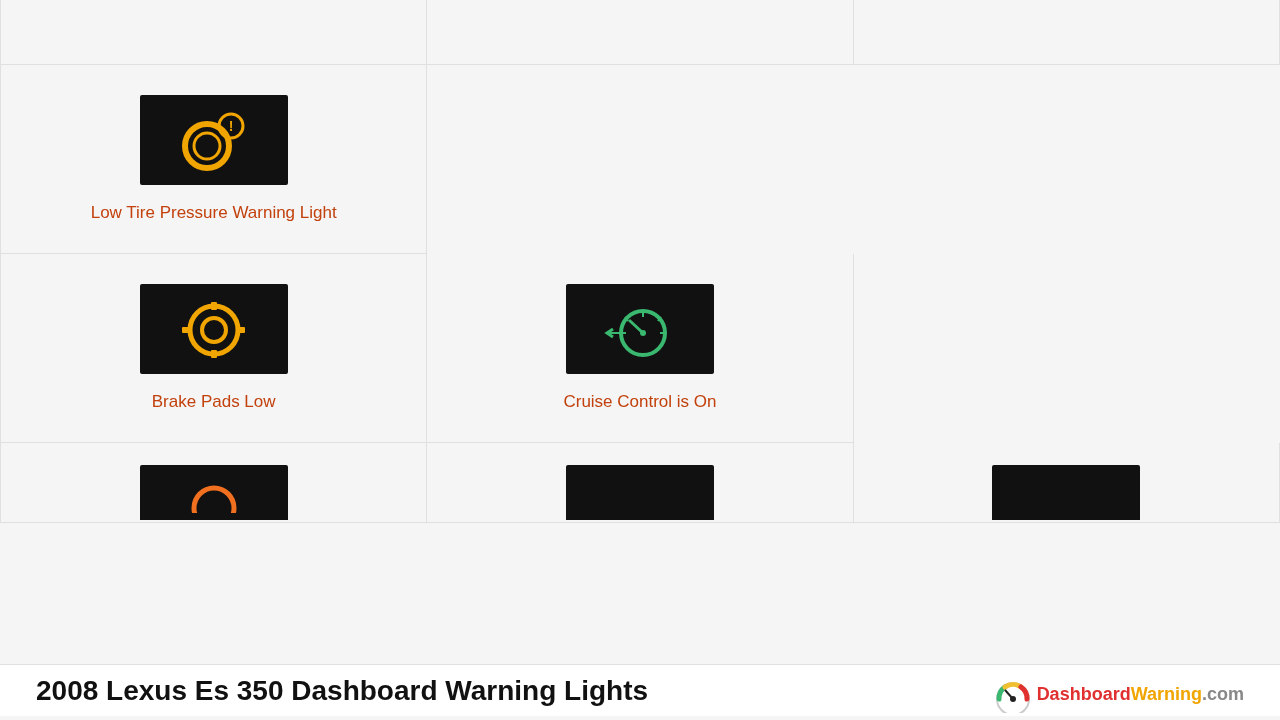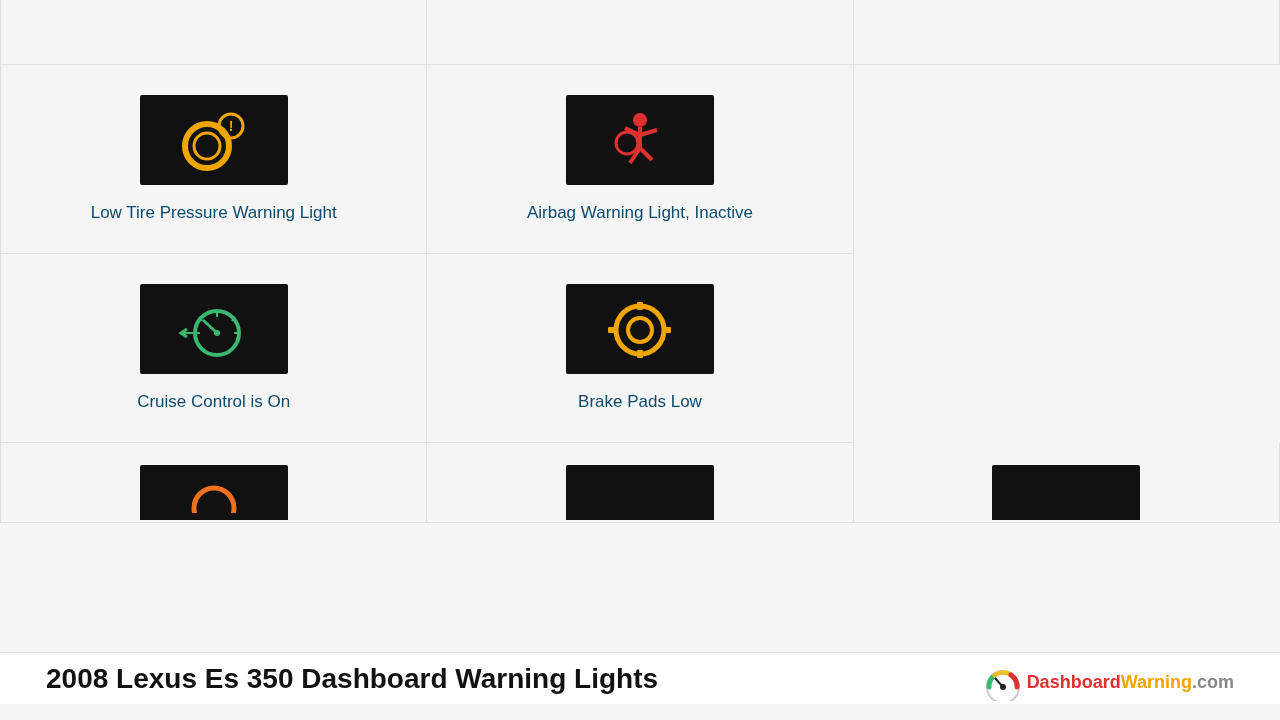--- a/index.html
+++ b/index.html
@@ -42,37 +42,37 @@
       background: #111;
       display: flex;
       align-items: center;
       justify-content: center;
       margin-bottom: 18px;
       border-radius: 2px;
     }
 
     .cell-label {
       font-size: 17px;
-      color: #0c4a6e;
+      color: #c2410c;
       text-align: center;
       font-weight: 400;
     }
 
     .bottom-bar {
       position: absolute;
-      bottom: 16px;
+      bottom: 4px;
       left: 0;
       width: 1280px;
       height: 52px;
       background: #fff;
       border-top: 1px solid #e0e0e0;
       display: flex;
       align-items: center;
       justify-content: space-between;
-      padding: 0 46px;
+      padding: 0 36px;
     }
 
     .bottom-title {
       font-size: 28px;
       font-weight: bold;
       color: #111;
     }
 
     .logo-area {
       display: flex;
@@ -105,43 +105,41 @@
         <ellipse cx="38" cy="38" rx="22" ry="22" stroke="#f0a500" stroke-width="6" fill="none"></ellipse>
         <ellipse cx="38" cy="38" rx="13" ry="13" stroke="#f0a500" stroke-width="3" fill="none"></ellipse>
 
         <circle cx="62" cy="18" r="12" stroke="#f0a500" stroke-width="3" fill="none"></circle>
         <text x="62" y="23" text-anchor="middle" fill="#f0a500" font-size="14" font-weight="bold">!</text>
       </svg>
     </div>
     <span class="cell-label">Low Tire Pressure Warning Light</span>
   </div>
 
+
+</div>
+
+<div class="grid">
+
   <div class="cell">
     <div class="cell-icon">
       <svg width="90" height="65" viewBox="0 0 90 65" fill="none">
 
-        <circle cx="45" cy="12" r="7" fill="#e03030"></circle>
+        <circle cx="45" cy="33" r="24" stroke="#f0a500" stroke-width="5" fill="none"></circle>
 
-        <line x1="45" y1="19" x2="45" y2="40" stroke="#e03030" stroke-width="4"></line>
+        <circle cx="45" cy="33" r="12" stroke="#f0a500" stroke-width="4" fill="none"></circle>
 
-        <line x1="45" y1="27" x2="30" y2="20" stroke="#e03030" stroke-width="4"></line>
-        <line x1="45" y1="27" x2="62" y2="22" stroke="#e03030" stroke-width="4"></line>
-
-        <line x1="45" y1="40" x2="35" y2="55" stroke="#e03030" stroke-width="4"></line>
-        <line x1="45" y1="40" x2="57" y2="52" stroke="#e03030" stroke-width="4"></line>
-
-        <circle cx="32" cy="35" r="11" stroke="#e03030" stroke-width="3" fill="none"></circle>
+        <rect x="42" y="5" width="6" height="8" rx="1" fill="#f0a500"></rect>
+        <rect x="42" y="53" width="6" height="8" rx="1" fill="#f0a500"></rect>
+        <rect x="13" y="30" width="8" height="6" rx="1" fill="#f0a500"></rect>
+        <rect x="68" y="30" width="8" height="6" rx="1" fill="#f0a500"></rect>
       </svg>
     </div>
-    <span class="cell-label">Airbag Warning Light, Inactive</span>
+    <span class="cell-label">Brake Pads Low</span>
   </div>
-
-</div>
-
-<div class="grid">
 
   <div class="cell">
     <div class="cell-icon">
       <svg width="90" height="65" viewBox="0 0 90 65" fill="none">
 
         <circle cx="48" cy="36" r="22" stroke="#3ab870" stroke-width="4" fill="none"></circle>
 
         <line x1="48" y1="15" x2="48" y2="20" stroke="#3ab870" stroke-width="2"></line>
         <line x1="26" y1="36" x2="31" y2="36" stroke="#3ab870" stroke-width="2"></line>
         <line x1="70" y1="36" x2="65" y2="36" stroke="#3ab870" stroke-width="2"></line>
@@ -150,37 +148,20 @@
 
         <line x1="48" y1="36" x2="34" y2="23" stroke="#3ab870" stroke-width="3"></line>
 
         <circle cx="48" cy="36" r="3" fill="#3ab870"></circle>
 
         <polyline points="18,32 12,36 18,40" stroke="#3ab870" stroke-width="3" fill="none"></polyline>
         <line x1="12" y1="36" x2="26" y2="36" stroke="#3ab870" stroke-width="2"></line>
       </svg>
     </div>
     <span class="cell-label">Cruise Control is On</span>
-  </div>
-
-  <div class="cell">
-    <div class="cell-icon">
-      <svg width="90" height="65" viewBox="0 0 90 65" fill="none">
-
-        <circle cx="45" cy="33" r="24" stroke="#f0a500" stroke-width="5" fill="none"></circle>
-
-        <circle cx="45" cy="33" r="12" stroke="#f0a500" stroke-width="4" fill="none"></circle>
-
-        <rect x="42" y="5" width="6" height="8" rx="1" fill="#f0a500"></rect>
-        <rect x="42" y="53" width="6" height="8" rx="1" fill="#f0a500"></rect>
-        <rect x="13" y="30" width="8" height="6" rx="1" fill="#f0a500"></rect>
-        <rect x="68" y="30" width="8" height="6" rx="1" fill="#f0a500"></rect>
-      </svg>
-    </div>
-    <span class="cell-label">Brake Pads Low</span>
   </div>
 
 </div>
 
 <div class="grid" style="border-bottom:none;">
   <div class="cell partial-cell" style="padding-top:20px; min-height:80px;">
     <div style="width:148px; height:55px; background:#111; border-radius:2px 2px 0 0; overflow:hidden; display:flex; align-items:center; justify-content:center;">
       <svg width="60" height="40" viewBox="0 0 60 40">
         <circle cx="30" cy="35" r="20" stroke="#f07020" stroke-width="5" fill="none"></circle>
       </svg>

